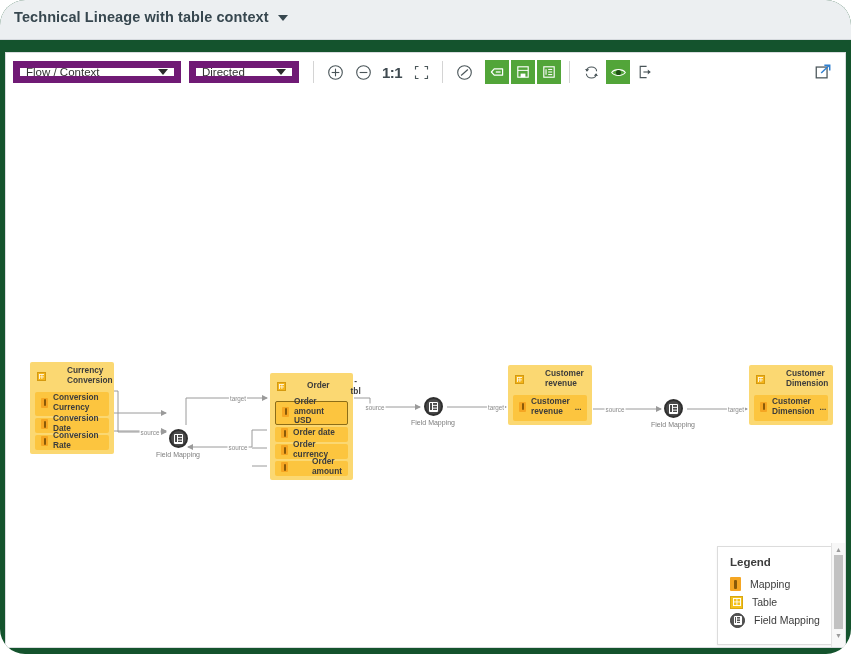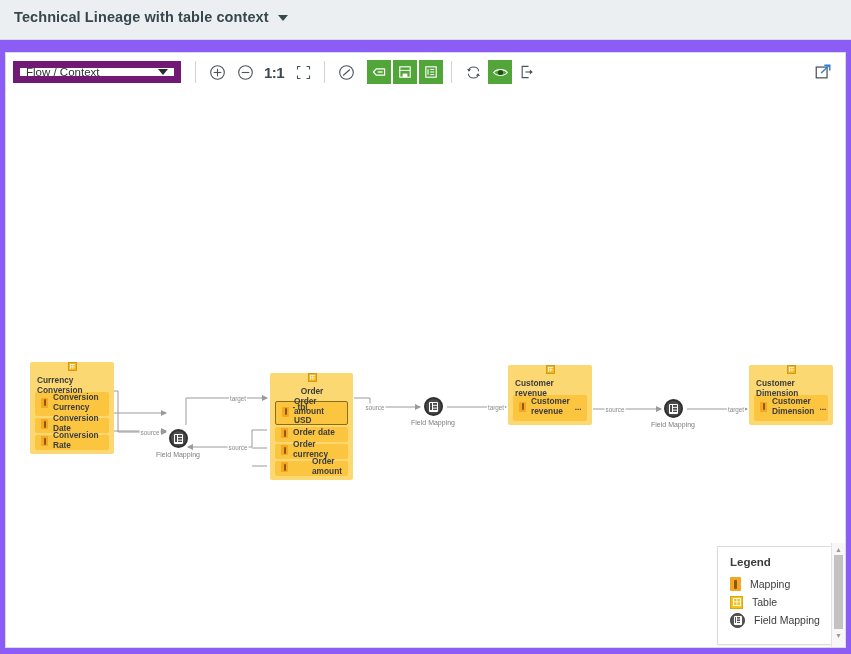--- a/index.html
+++ b/index.html
@@ -4,22 +4,23 @@
 <style>
   html, body {
     margin: 0; padding: 0;
     background: #ffffff;
     font-family: "Liberation Sans", sans-serif;
   }
   #app {
     position: relative;
     width: 851px;
     height: 654px;
-    background: #8b5cf6;
+    background: #14532d;
     overflow: hidden;
+    border-radius: 25px;
   }
 
   
   .header-bar {
     position: absolute;
     left: 0; top: 0;
     width: 851px; height: 40px;
     background: #eceff1;
     border-bottom: 1px solid #d6dade;
     box-sizing: border-box;
@@ -141,22 +142,21 @@
     box-sizing: border-box;
     padding: 0 0 4px 0;
   }
   .tbl-head {
     height: 26px;
     display: flex;
     align-items: center;
     padding: 0 6px 0 7px;
     box-sizing: border-box;
     cursor: pointer;
-    gap: 5px;
-    flex-direction: column;
+    gap: 21px;
   }
   .tbl-head.tall { height: 28px; }
   .tbl-head-txt {
     font-size: 8.3px;
     font-weight: bold;
     color: #3c3c3c;
     line-height: 9.6px;
     flex: 1;
   }
   .tbl-suffix {
@@ -410,20 +410,24 @@
 
   <div class="panel">
 
     <div class="toolbar">
 
       <div class="select-box select-flow">
         <span class="select-label">Flow / Context</span>
         <span class="select-caret"></span>
       </div>
 
+      <div class="select-box select-dir">
+        <span class="select-label">Directed</span>
+        <span class="select-caret"></span>
+      </div>
 
       <div class="tb-sep" style="margin-left:14px;"></div>
 
       <div class="tb-btn">
         <svg width="17" height="17" viewBox="0 0 20 20">
           <circle cx="10" cy="10" r="8" fill="none" stroke="#4a5559" stroke-width="1.3"></circle>
           <line x1="10" y1="5.5" x2="10" y2="14.5" stroke="#4a5559" stroke-width="1.3"></line>
           <line x1="5.5" y1="10" x2="14.5" y2="10" stroke="#4a5559" stroke-width="1.3"></line>
         </svg>
       </div>

